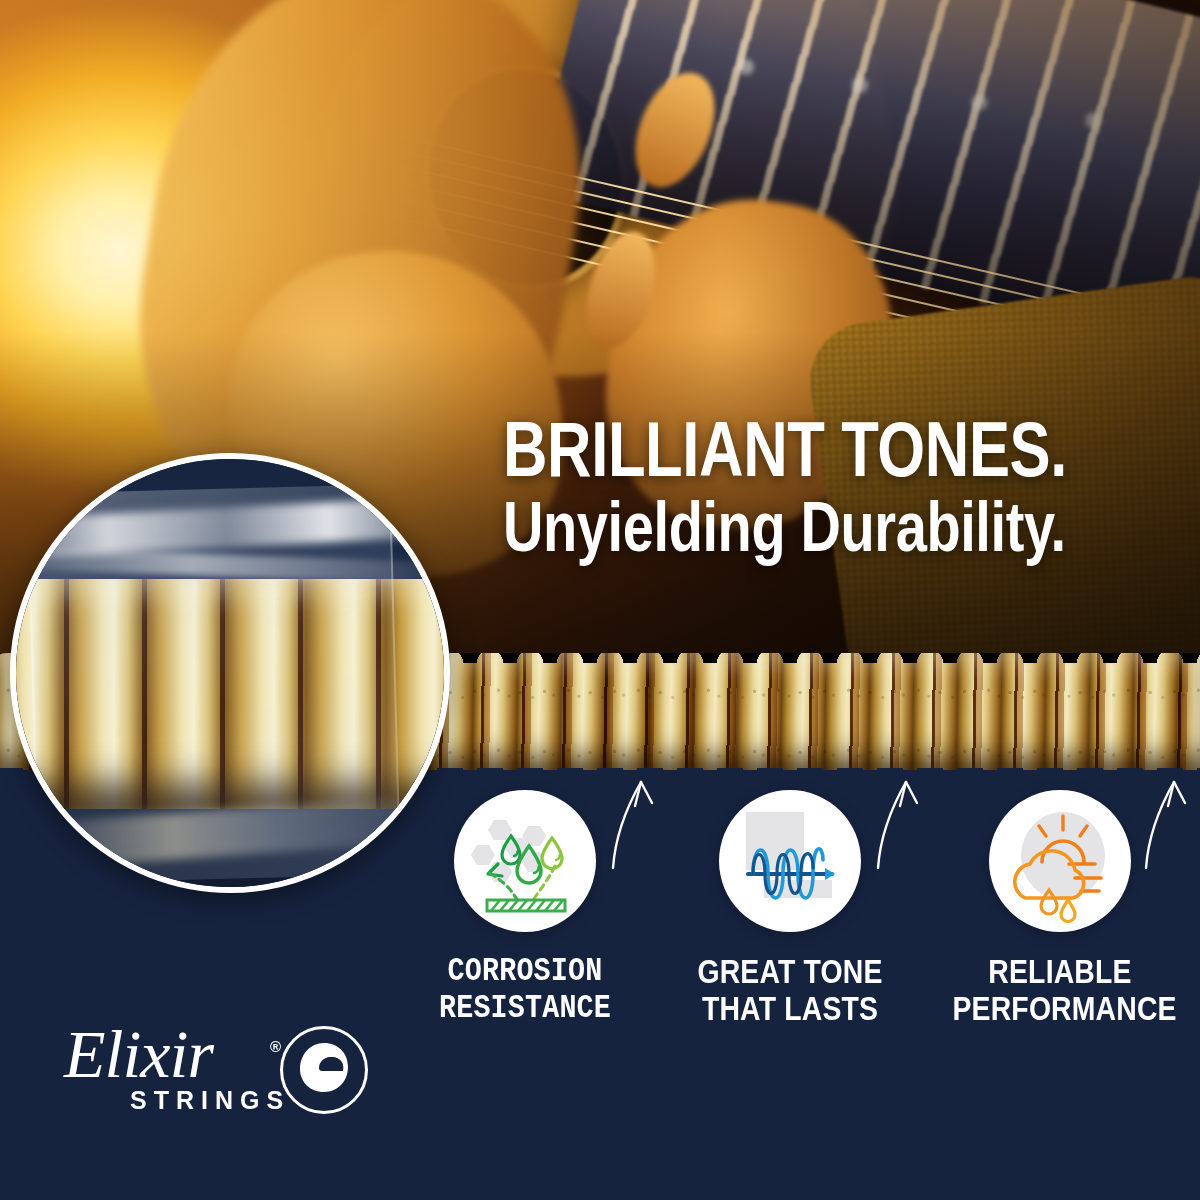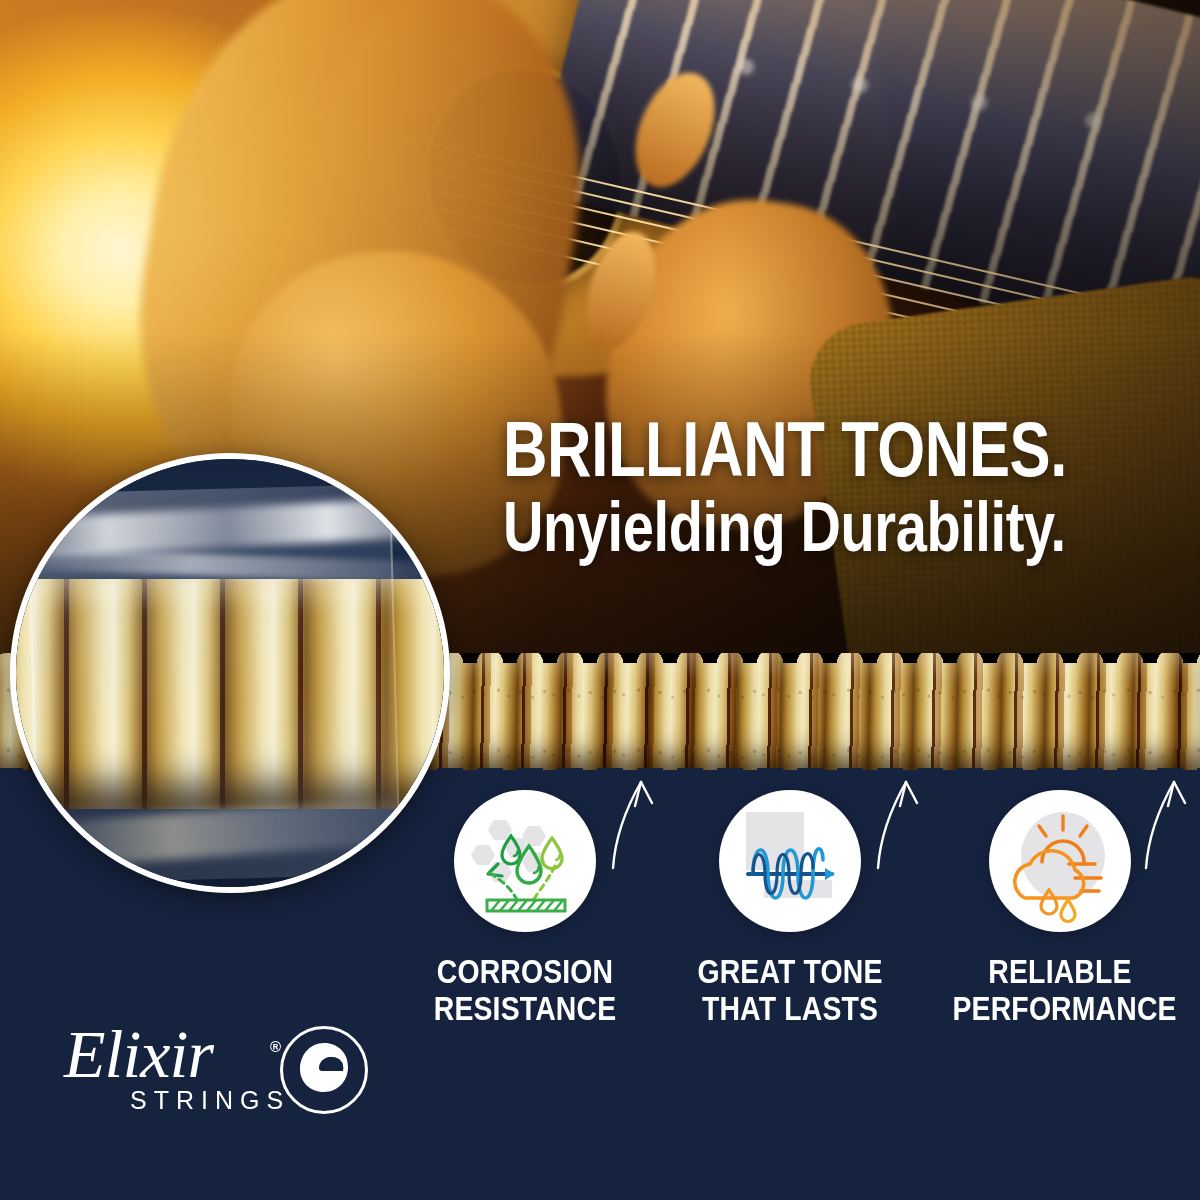--- a/index.html
+++ b/index.html
@@ -186,42 +186,42 @@
   .inset-sheen2{position:absolute;left:-10px;top:96px;width:460px;height:22px;
     background:linear-gradient(90deg, rgba(255,255,255,0), rgba(255,255,255,.55) 40%, rgba(255,255,255,0));
     filter:blur(3px);transform:rotate(2deg);}
   .inset-sheen3{position:absolute;left:10px;top:350px;width:420px;height:46px;
     background:linear-gradient(90deg, rgba(255,255,255,0), rgba(240,230,200,.50) 35%, rgba(255,255,255,.25) 60%, rgba(255,255,255,0));
     filter:blur(5px);transform:rotate(-4deg);}
 
   
   .features{position:absolute;left:420px;top:790px;width:780px;height:360px;z-index:9;}
   .feature{position:absolute;width:250px;text-align:center;}
-  .f1{left:-20px;} .f2{left:245px;} .f3{left:515px;}
+  .f1{left:-20px;font-family:Liberation Mono, monospace;} .f2{left:245px;} .f3{left:515px;}
   .circle{
     width:142px;height:142px;border-radius:50%;background:#fff;margin:0 auto;
     position:relative;overflow:hidden;box-shadow:0 3px 14px rgba(0,0,0,.25);
   }
   .flabel{
     margin-top:22px;color:#fff;font-weight:700;font-size:33px;line-height:1.12;
     letter-spacing:.2px;transform:scaleX(.86);white-space:nowrap;
   }
   .arrow{position:absolute;width:70px;height:96px;}
   .a1{left:185px;top:-14px;} .a2{left:450px;top:-14px;} .a3{left:718px;top:-14px;}
 
   
   .logo{position:absolute;left:58px;top:1022px;width:320px;height:110px;z-index:9;}
   .logo-word{
     font-family:"Liberation Serif",serif;font-style:italic;font-weight:400;
     color:#fff;font-size:68px;line-height:1;letter-spacing:-1px;
     position:absolute;left:6px;top:-2px;
   }
   .logo-reg{position:absolute;left:212px;top:16px;color:#fff;font-size:15px;font-weight:700;}
   .logo-sub{
-    position:absolute;left:72px;top:64px;color:#fff;font-weight:400;
+    position:absolute;left:72px;top:64px;color:#fff;font-weight:700;
     font-size:25px;letter-spacing:7px;
   }
   .logo-mark{
     position:absolute;left:222px;top:4px;width:88px;height:88px;border-radius:50%;
     border:3px solid #fff;box-sizing:border-box;
   }
   .logo-mark svg{position:absolute;left:50%;top:50%;transform:translate(-50%,-50%);}
 </style>
 </head>
 <body>

